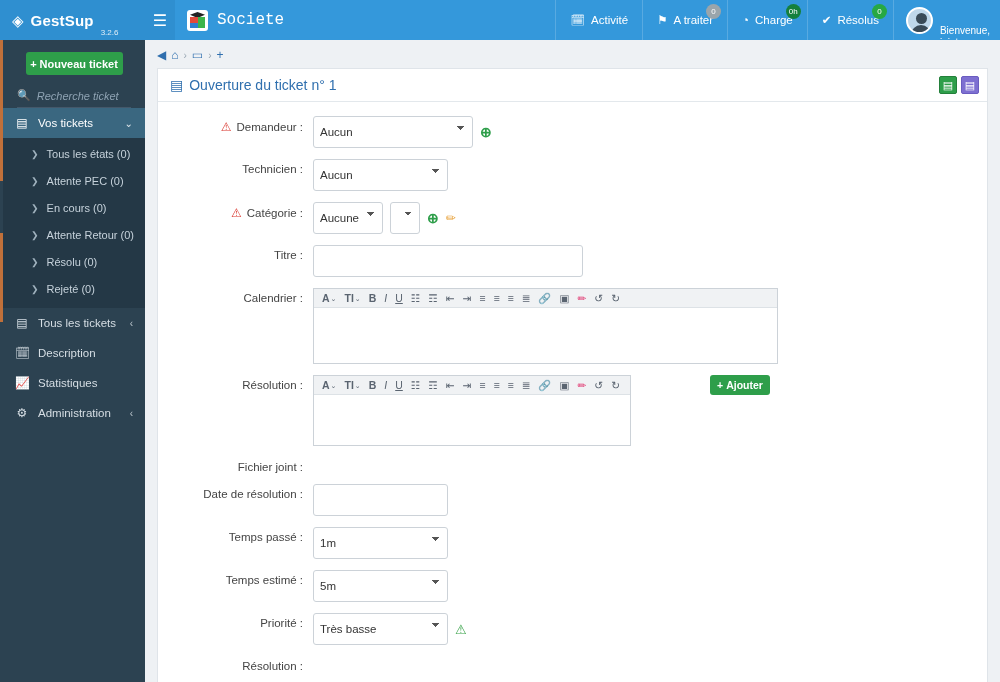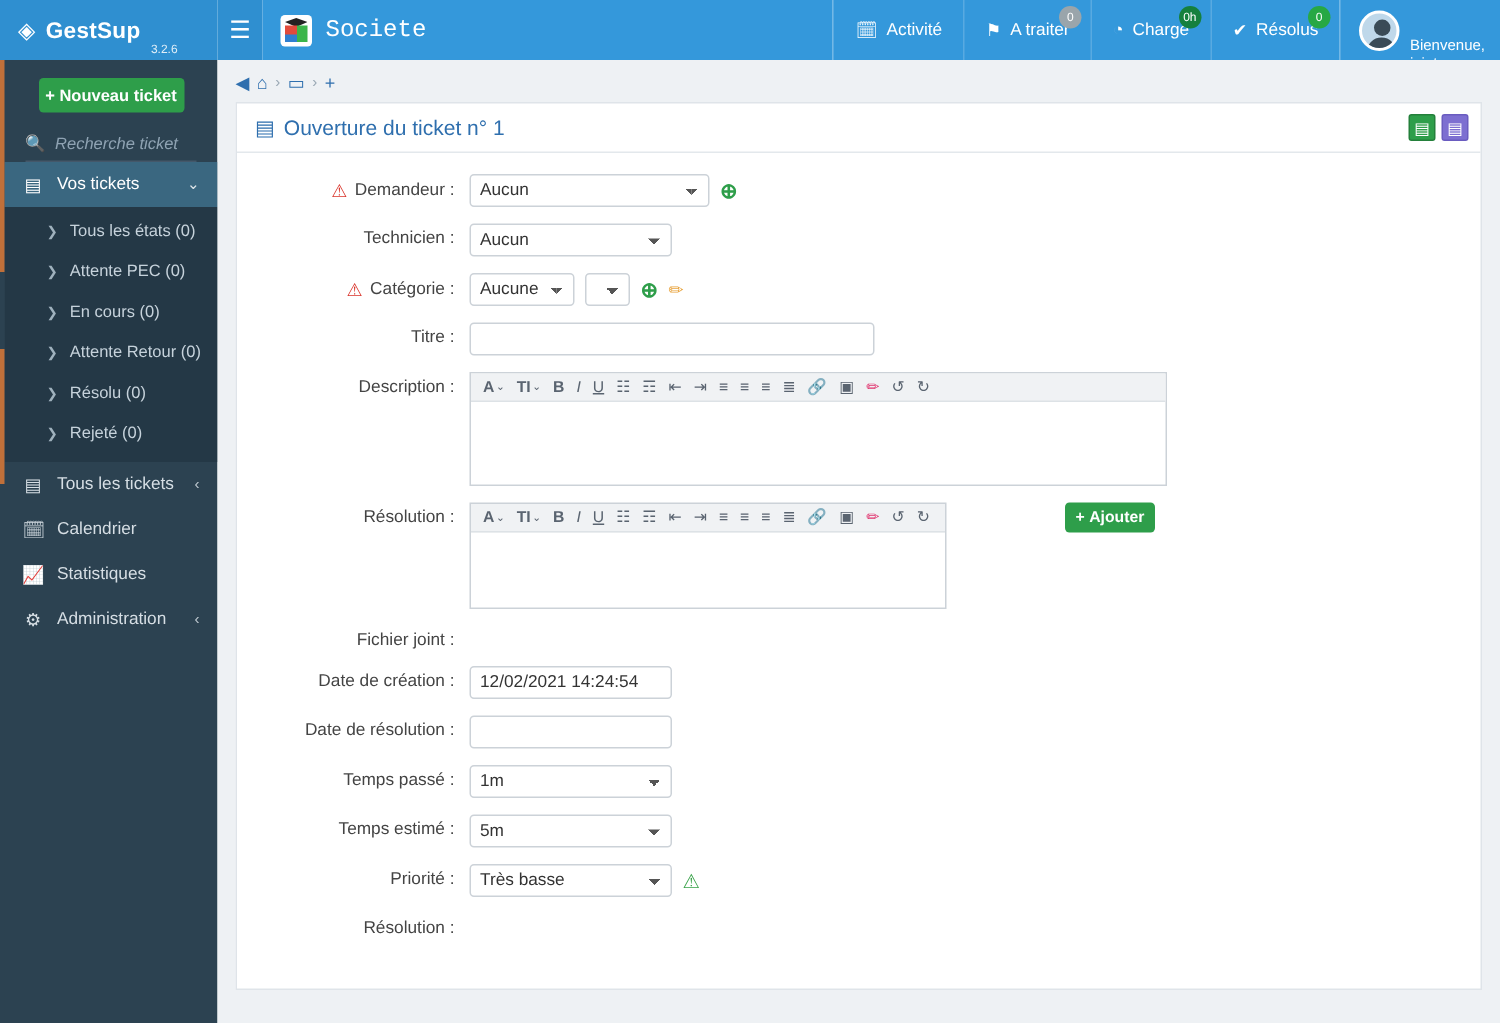--- a/index.html
+++ b/index.html
@@ -111,21 +111,21 @@
   .save-purple { background:#7d6fd1; border:1px solid #6a5cc0; }
   .form { padding:14px 0 0 0; }
   .row { display:flex; align-items:flex-start; margin-bottom:11px; }
   .lab {
     width:155px; text-align:right; padding-right:10px; font-size:11.5px; color:#444;
     padding-top:4px; display:flex; align-items:center; justify-content:flex-end; gap:5px;
   }
   .warn { color:#d9342b; font-size:12px; }
   .ctl { display:flex; align-items:center; gap:7px; }
   select.inp, input.inp {
-    height:22px; border:1px solid #ccd2d8; border-radius:3px; font-size:11.5px;
+    height:32px; border:1px solid #ccd2d8; border-radius:3px; font-size:11.5px;
     padding:0 6px; color:#333; background:#fff; font-family:"Liberation Sans", sans-serif;
   }
   select.inp { appearance:none; -webkit-appearance:none; padding-right:20px;
     background-image:linear-gradient(45deg,transparent 50%,#555 50%),linear-gradient(135deg,#555 50%,transparent 50%);
     background-position:calc(100% - 11px) 9px, calc(100% - 7px) 9px;
     background-size:4px 4px,4px 4px; background-repeat:no-repeat; } .w135 { width:135px; } .w270 { width:270px; }
   .w70 { width:70px; } .w30 { width:30px; padding-right:16px; }
   .demandeur-sel { width:160px; }
   .icon-btn { font-size:13px; line-height:1; cursor:pointer; }
   .plus-green { color:#2e9e4a; font-size:14px; font-weight:bold; }
@@ -255,21 +255,21 @@
     </div>
   </div>
 
   <div class="side-item">
     <span class="side-icon">▤</span>
     <span>Tous les tickets</span>
     <span class="chev">‹</span>
   </div>
   <div class="side-item">
     <span class="side-icon">🗓</span>
-    <span>Calendrier</span>
+    <span>Description</span>
   </div>
   <div class="side-item">
     <span class="side-icon">📈</span>
     <span>Statistiques</span>
   </div>
   <div class="side-item">
     <span class="side-icon">⚙</span>
     <span>Administration</span>
     <span class="chev">‹</span>
   </div>
@@ -344,21 +344,21 @@
         <div class="lab">
           <span>Titre :</span>
         </div>
         <div class="ctl">
           <input class="inp w270" type="text" value="" style="">
         </div>
       </div>
 
       <div class="row">
         <div class="lab">
-          <span>Description :</span>
+          <span>Calendrier :</span>
         </div>
         <div class="ctl">
           <div class="editor ed-desc">
             <div class="editor-toolbar">
               <span class="tb">
                   <b>A</b>
                   <span class="car">⌄</span>
                 </span>
               <span class="tb">
                   <b>TI</b>
@@ -439,28 +439,20 @@
           </span>
         </div>
       </div>
 
       <div class="row">
         <div class="lab">
           <span>Fichier joint :</span>
         </div>
       </div>
 
-      <div class="row">
-        <div class="lab">
-          <span>Date de création :</span>
-        </div>
-        <div class="ctl">
-          <input class="inp" style="width: 135px;" type="text" value="12/02/2021 14:24:54">
-        </div>
-      </div>
 
 
       <div class="row">
         <div class="lab">
           <span>Date de résolution :</span>
         </div>
         <div class="ctl">
           <input class="inp w135" type="text" value="" style="">
         </div>
       </div>

